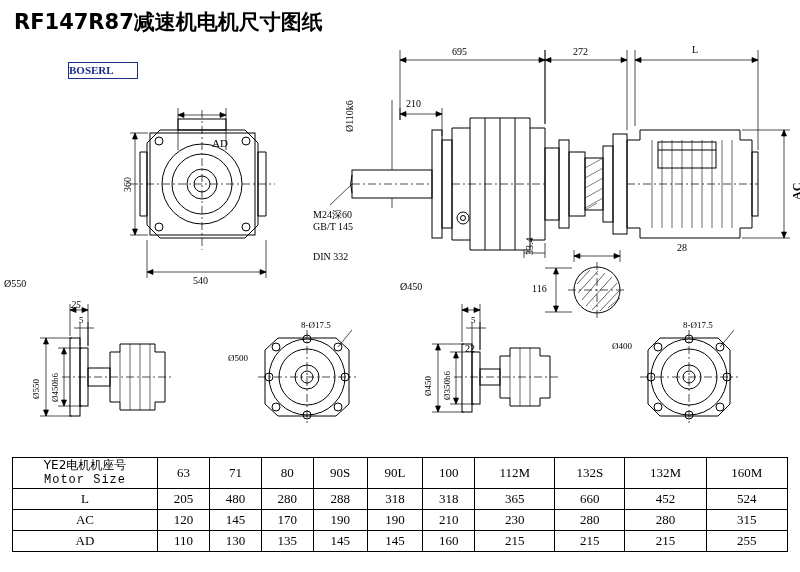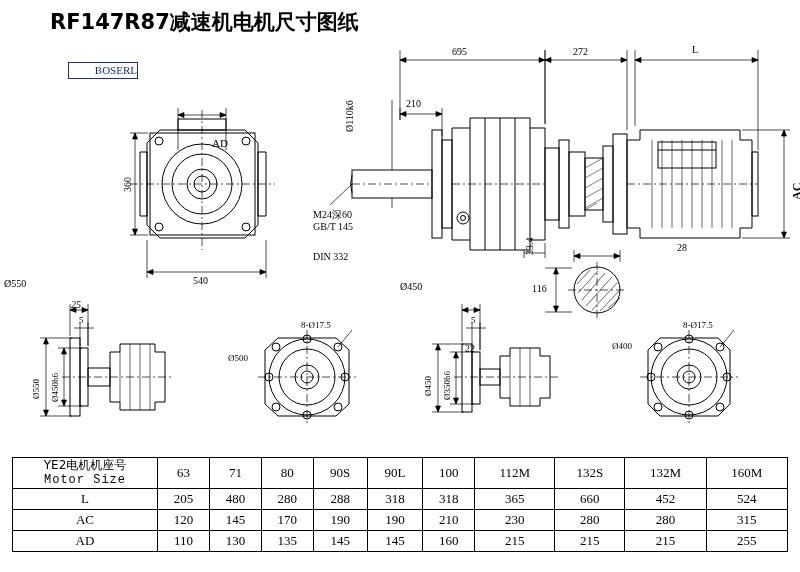--- a/index.html
+++ b/index.html
@@ -17,36 +17,35 @@
   }
   .title {
     position: absolute;
     left: 14px;
     top: 8px;
     font-size: 21px;
     font-weight: bold;
     color: #000;
     letter-spacing: 0px;
     white-space: nowrap;
-    margin-left: 36px;
   }
   .logo-box {
     position: absolute;
     left: 68px;
     top: 62px;
     width: 70px;
     height: 17px;
     border: 1px solid #1a2b8a;
     box-sizing: border-box;
   }
   .logo-box span {
     display: block;
-    text-align: right;
+    text-align: left;
     font-size: 11px;
-    font-weight: normal;
+    font-weight: bold;
     color: #1a2b8a;
     line-height: 15px;
     font-family: "Liberation Serif", serif;
   }
   svg.draw {
     position: absolute;
     left: 0;
     top: 0;
     width: 800px;
     height: 572px;

